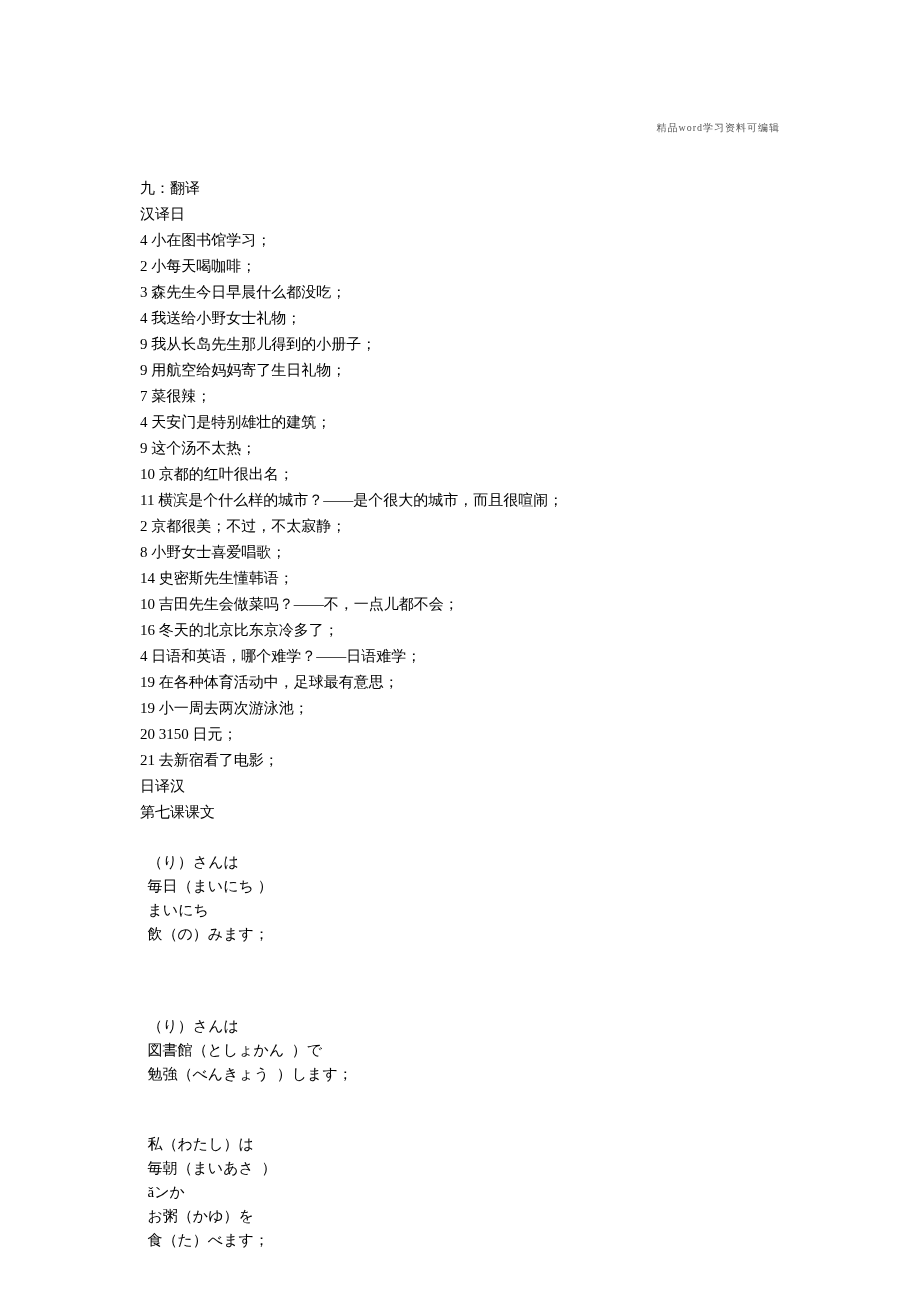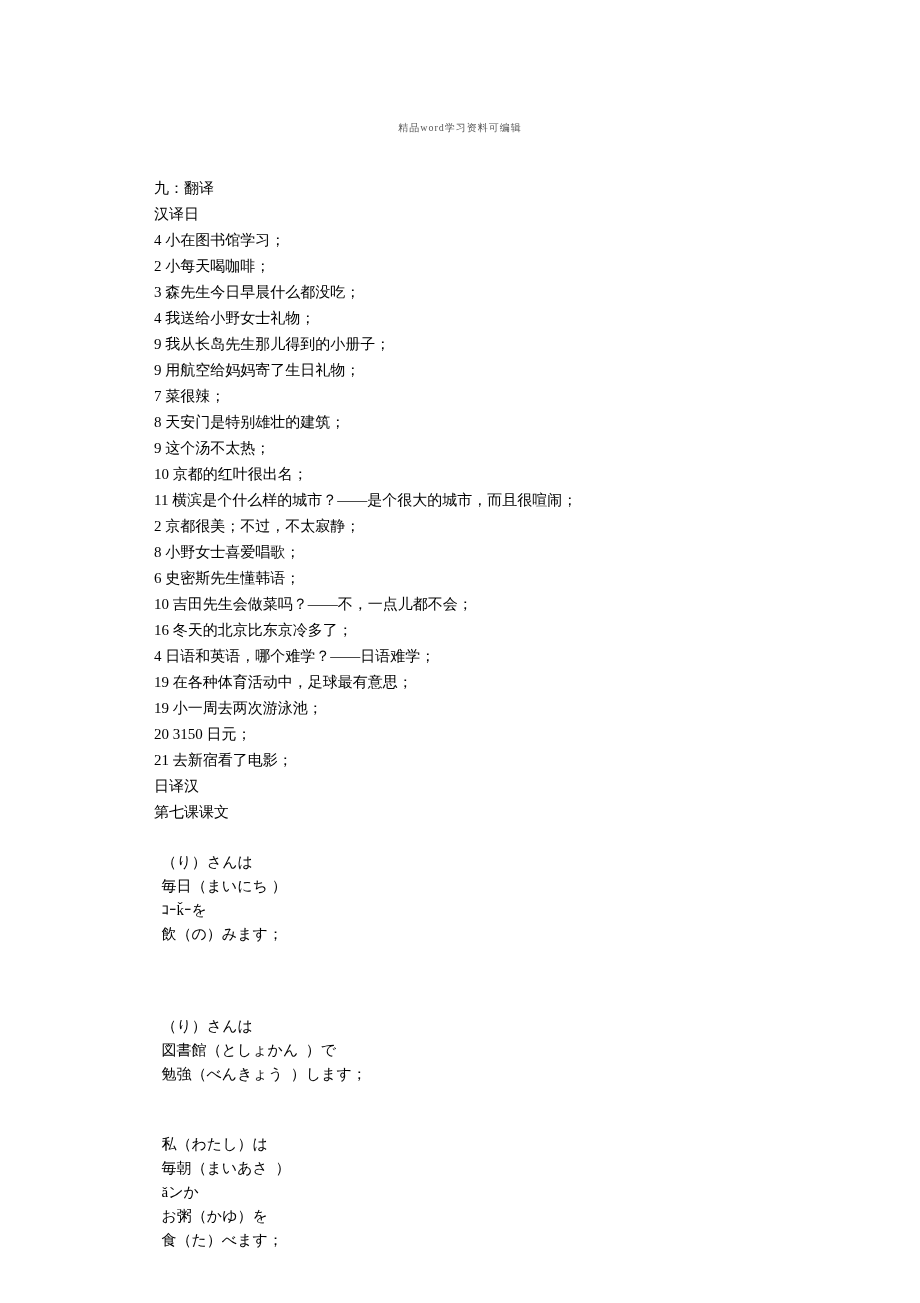--- a/index.html
+++ b/index.html
@@ -10,28 +10,28 @@
   }
   body {
     font-family: "SimSun", "MS Mincho", serif;
     color: #000000;
     font-size: 15px;
     line-height: 1.6;
     padding: 120px 140px 60px 140px;
     box-sizing: border-box;
   }
   .header-note {
-    text-align: center;
+    text-align: right;
     font-size: 10px;
     color: #555555;
     margin-bottom: 40px;
     letter-spacing: 1px;
   }
   .line {
-    margin: 2px 14px;
+    margin: 2px 0;
     white-space: pre-wrap;
     font-family: Liberation Serif, serif;
   }
   .spacer-lg {
     height: 40px;
   }
   .spacer-md {
     height: 18px;
   }
   .gap {
@@ -46,42 +46,42 @@
 <div class="line">九：翻译</div>
 <div class="line">汉译日</div>
 
 <div class="line">4 小在图书馆学习；</div>
 <div class="line">2 小每天喝咖啡；</div>
 <div class="line">3 森先生今日早晨什么都没吃；</div>
 <div class="line">4 我送给小野女士礼物；</div>
 <div class="line">9 我从长岛先生那儿得到的小册子；</div>
 <div class="line">9 用航空给妈妈寄了生日礼物；</div>
 <div class="line">7 菜很辣；</div>
-<div class="line">8 天安门是特别雄壮的建筑；</div>
+<div class="line">4 天安门是特别雄壮的建筑；</div>
 <div class="line">9 这个汤不太热；</div>
 <div class="line">10 京都的红叶很出名；</div>
 <div class="line">11 横滨是个什么样的城市？——是个很大的城市，而且很喧闹；</div>
 <div class="line">2 京都很美；不过，不太寂静；</div>
 <div class="line">8 小野女士喜爱唱歌；</div>
-<div class="line">6 史密斯先生懂韩语；</div>
+<div class="line">14 史密斯先生懂韩语；</div>
 <div class="line">10 吉田先生会做菜吗？——不，一点儿都不会；</div>
 <div class="line">16 冬天的北京比东京冷多了；</div>
 <div class="line">4 日语和英语，哪个难学？——日语难学；</div>
 <div class="line">19 在各种体育活动中，足球最有意思；</div>
 <div class="line">19 小一周去两次游泳池；</div>
 <div class="line">20 3150 日元；</div>
 <div class="line">21 去新宿看了电影；</div>
 
 <div class="line">日译汉</div>
 <div class="line">第七课课文</div>
 
 <div class="line">
   <span>（り）さんは</span><span class="gap" style="width:24px"></span>
   <span>毎日（まいにち ）</span><span class="gap" style="width:20px"></span>
-  <span>ｺｰǩｰを</span><span class="gap" style="width:44px"></span>
+  <span>まいにち</span><span class="gap" style="width:44px"></span>
   <span>飲（の）みます；</span>
 </div>
 
 <div class="spacer-lg"></div>
 
 <div class="line">
   <span>（り）さんは</span><span class="gap" style="width:24px"></span>
   <span>図書館（としょかん  ）で</span><span class="gap" style="width:24px"></span>
   <span>勉強（べんきょう  ）します；</span>
 </div>

